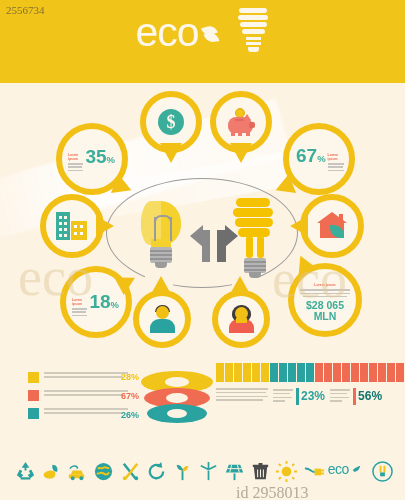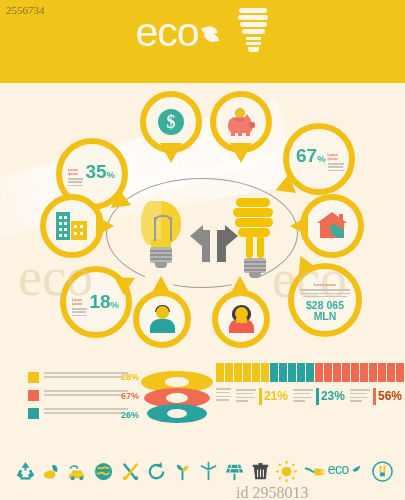--- a/index.html
+++ b/index.html
@@ -289,21 +289,21 @@
       <i class="tube" style="left:18px;top:40px;height:22px;"></i>
       <i class="tube" style="left:29px;top:40px;height:22px;"></i>
       <i class="cap">
           <b style="top:3px"></b>
           <b style="top:7px"></b>
           <b style="top:11px"></b>
         </i>
       <i class="tip"></i>
     </div>
 
-    <div class="pin" style="left:56px;top:55px;width:72px;height:72px;">
+    <div class="pin" style="left:56px;top:40px;width:72px;height:72px;">
       <div class="circ" style="width:72px;height:72px;"></div>
       <div class="tail" style="left:58px;top:54px;border-top:10px solid transparent;border-bottom:10px solid transparent;border-left:18px solid #f2c014;transform:rotate(22deg);"></div>
       <div class="badge-txt" style="padding:24px 13px 0 12px;box-sizing:border-box;">
         <div style="display:flex;align-items:flex-start;">
           <div style="width:25px;margin-right:2px;padding-top:6px;">
             <div class="lorem-red" style="font-size:3.4px;margin-bottom:1.5px;">Lorem ipsum</div>
             <i class="lorem-line" style="color:#9d9d9d;width:100%;"></i>
             <i class="lorem-line" style="color:#9d9d9d;width:92%;"></i>
             <i class="lorem-line" style="color:#9d9d9d;width:97%;"></i>
           </div>
@@ -628,51 +628,41 @@
     </div>
 
     <div class="stats">
       <div class="st-desc">
         <i style="width:100%"></i>
           <i style="width:96%"></i>
           <i style="width:100%"></i>
           <i style="width:90%"></i>
       </div>
 
-      <div class="st-item">
-        <span class="st-lab">
-          <i style="width:100%"></i>
-            <i style="width:86%"></i>
-            <i style="width:94%"></i>
-            <i style="width:60%"></i>
-        </span>
-        <i class="st-bar" style="background:#f0c419;"></i>
-        <span class="st-num" style="color:#f0c419;">21%</span>
-      </div>
 
       <div class="st-item">
         <span class="st-lab">
           <i style="width:100%"></i>
             <i style="width:86%"></i>
             <i style="width:94%"></i>
             <i style="width:60%"></i>
         </span>
         <i class="st-bar" style="background:#2aa3a0;"></i>
         <span class="st-num" style="color:#2aa3a0;">23%</span>
       </div>
 
       <div class="st-item">
         <span class="st-lab">
           <i style="width:100%"></i>
             <i style="width:86%"></i>
             <i style="width:94%"></i>
             <i style="width:60%"></i>
         </span>
         <i class="st-bar" style="background:#ef6b52;"></i>
-        <span class="st-num" style="color:#c2410c;">56%</span>
+        <span class="st-num" style="color:#0f766e;">56%</span>
       </div>
     </div>
 
   </div>
 
   <div class="strip">
     <div class="strip-inner">
 
       <span class="si">
         <svg viewBox="0 0 24 24" width="23" height="23">

